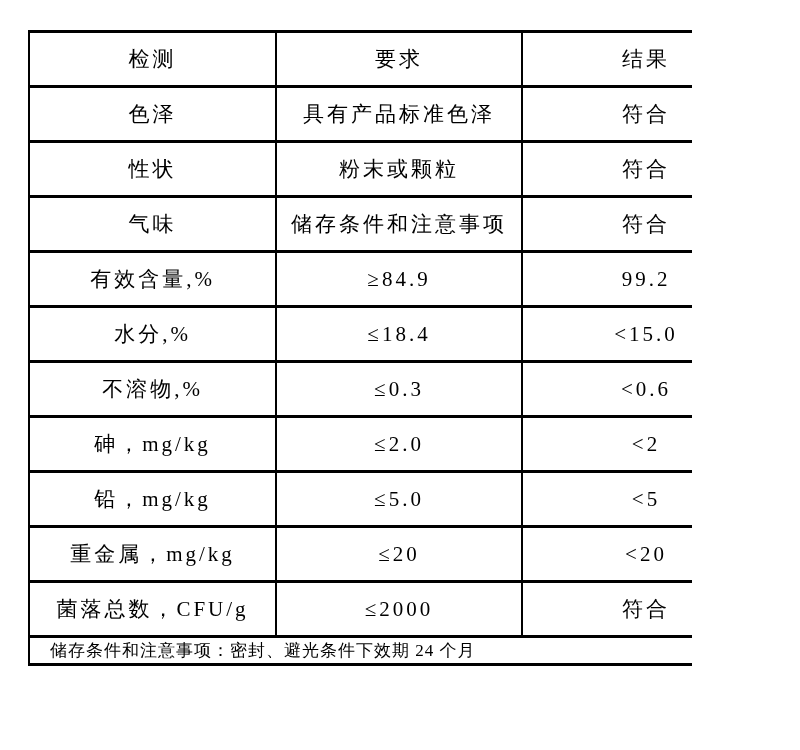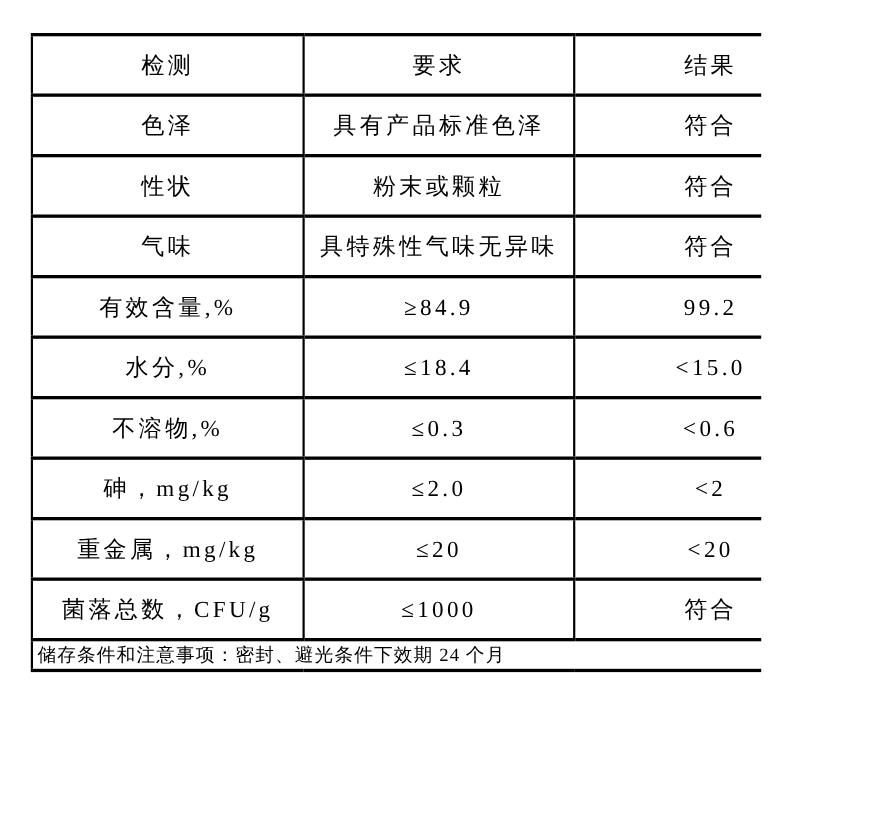--- a/index.html
+++ b/index.html
@@ -40,21 +40,21 @@
   }
   table.coa thead th,
   table.coa tbody td {
     height: 52px;
   }
   table.coa tfoot td {
     height: 25px;
     text-align: left;
     font-size: 17px;
     letter-spacing: 1px;
-    padding-left: 4px;
+    padding-left: 20px;
   }
 </style>
 </head>
 <body>
 
 <div class="page">
   <table class="coa">
     <colgroup>
       <col style="width:247px">
       <col style="width:246px">
@@ -73,21 +73,21 @@
         <td>具有产品标准色泽</td>
         <td>符合</td>
       </tr>
       <tr>
         <td>性状</td>
         <td>粉末或颗粒</td>
         <td>符合</td>
       </tr>
       <tr>
         <td>气味</td>
-        <td>具特殊性气味无异味</td>
+        <td>储存条件和注意事项</td>
         <td>符合</td>
       </tr>
       <tr>
         <td>有效含量,%</td>
         <td>≥84.9</td>
         <td>99.2</td>
       </tr>
       <tr>
         <td>水分,%</td>
         <td>≤18.4</td>
@@ -97,27 +97,32 @@
         <td>不溶物,%</td>
         <td>≤0.3</td>
         <td>&lt;0.6</td>
       </tr>
       <tr>
         <td>砷，mg/kg</td>
         <td>≤2.0</td>
         <td>&lt;2</td>
       </tr>
       <tr>
+        <td>铅，mg/kg</td>
+        <td>≤5.0</td>
+        <td>&lt;5</td>
+      </tr>
+      <tr>
         <td>重金属，mg/kg</td>
         <td>≤20</td>
         <td>&lt;20</td>
       </tr>
       <tr>
         <td>菌落总数，CFU/g</td>
-        <td>≤1000</td>
+        <td>≤2000</td>
         <td>符合</td>
       </tr>
     </tbody>
     <tfoot>
       <tr>
         <td colspan="3">储存条件和注意事项：密封、避光条件下效期 24 个月</td>
       </tr>
     </tfoot>
   </table>
 </div>

